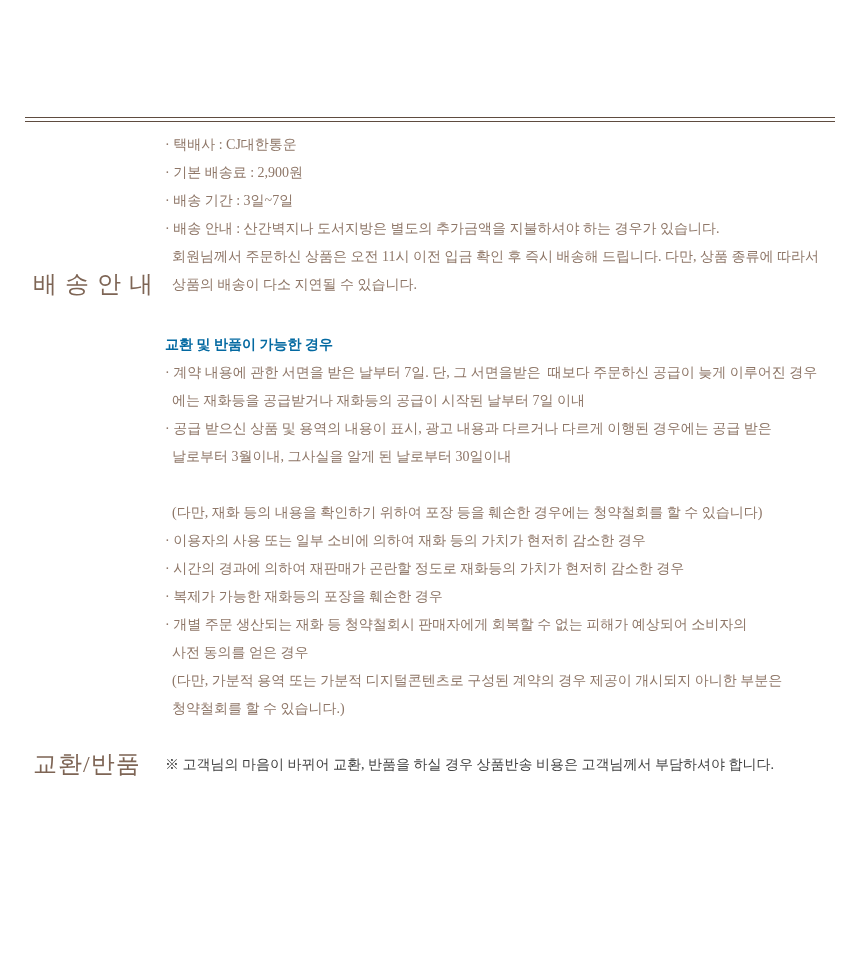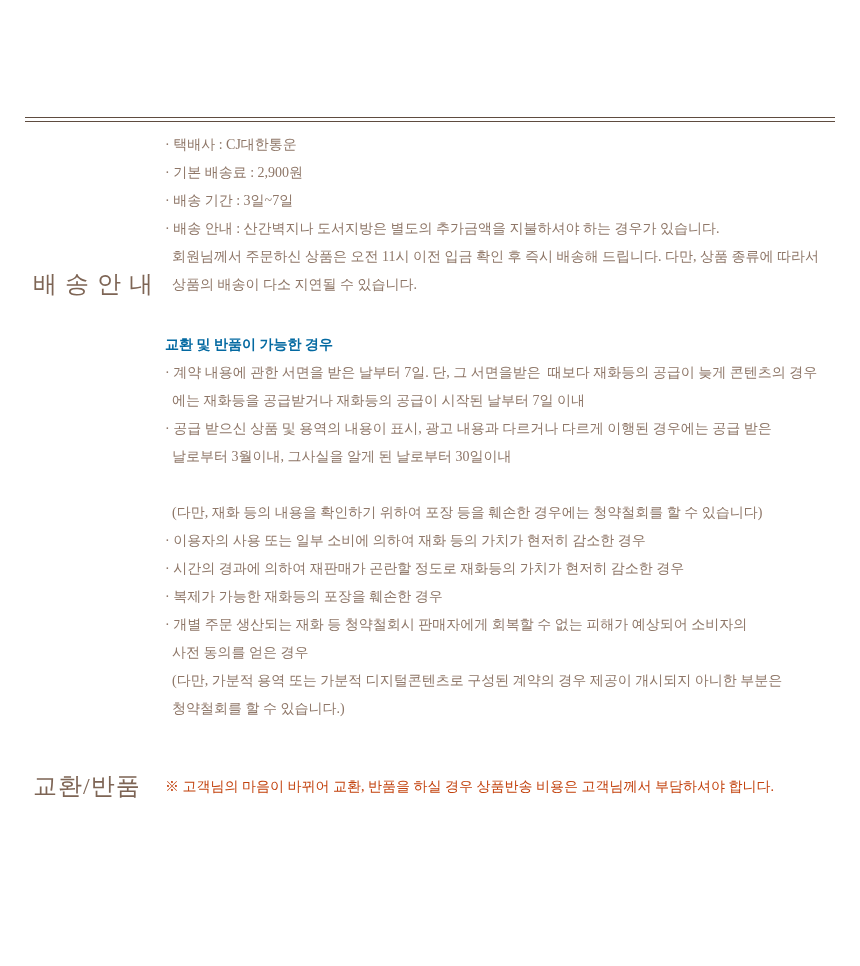--- a/index.html
+++ b/index.html
@@ -58,22 +58,21 @@
   }
   .subheading {
     line-height: 28px;
     height: 28px;
     white-space: pre;
     font-weight: bold;
     color: #0369a1;
   }
   .spacer { height: 28px; }
   .note {
-    color: #c2410c;
-    margin-top: 22px;
+    color: #404040;
   }
 </style>
 </head>
 <body>
 
 <div class="page">
   <div class="double-rule"></div>
   <div class="content">
 
     <section class="policy-section">
@@ -85,21 +84,21 @@
           <div class="line">· 배송 안내 : 산간벽지나 도서지방은 별도의 추가금액을 지불하셔야 하는 경우가 있습니다.</div>
           <div class="line">  회원님께서 주문하신 상품은 오전 11시 이전 입금 확인 후 즉시 배송해 드립니다. 다만, 상품 종류에 따라서</div>
           <div class="line">  상품의 배송이 다소 지연될 수 있습니다.</div>
         </div>
     </section>
 
     <section class="policy-section">
       <h2 class="heading">교환/반품</h2>
       <div class="body">
           <div class="subheading">교환 및 반품이 가능한 경우</div>
-          <div class="line">· 계약 내용에 관한 서면을 받은 날부터 7일. 단, 그 서면을받은  때보다 재화등의 공급이 늦게 콘텐츠의 경우</div>
+          <div class="line">· 계약 내용에 관한 서면을 받은 날부터 7일. 단, 그 서면을받은  때보다 주문하신 공급이 늦게 이루어진 경우</div>
           <div class="line">  에는 재화등을 공급받거나 재화등의 공급이 시작된 날부터 7일 이내</div>
           <div class="line">· 공급 받으신 상품 및 용역의 내용이 표시, 광고 내용과 다르거나 다르게 이행된 경우에는 공급 받은</div>
           <div class="line">  날로부터 3월이내, 그사실을 알게 된 날로부터 30일이내</div>
           <div class="spacer"></div>
           <div class="line">  (다만, 재화 등의 내용을 확인하기 위하여 포장 등을 훼손한 경우에는 청약철회를 할 수 있습니다)</div>
           <div class="line">· 이용자의 사용 또는 일부 소비에 의하여 재화 등의 가치가 현저히 감소한 경우</div>
           <div class="line">· 시간의 경과에 의하여 재판매가 곤란할 정도로 재화등의 가치가 현저히 감소한 경우</div>
           <div class="line">· 복제가 가능한 재화등의 포장을 훼손한 경우</div>
           <div class="line">· 개별 주문 생산되는 재화 등 청약철회시 판매자에게 회복할 수 없는 피해가 예상되어 소비자의</div>
           <div class="line">  사전 동의를 얻은 경우</div>

